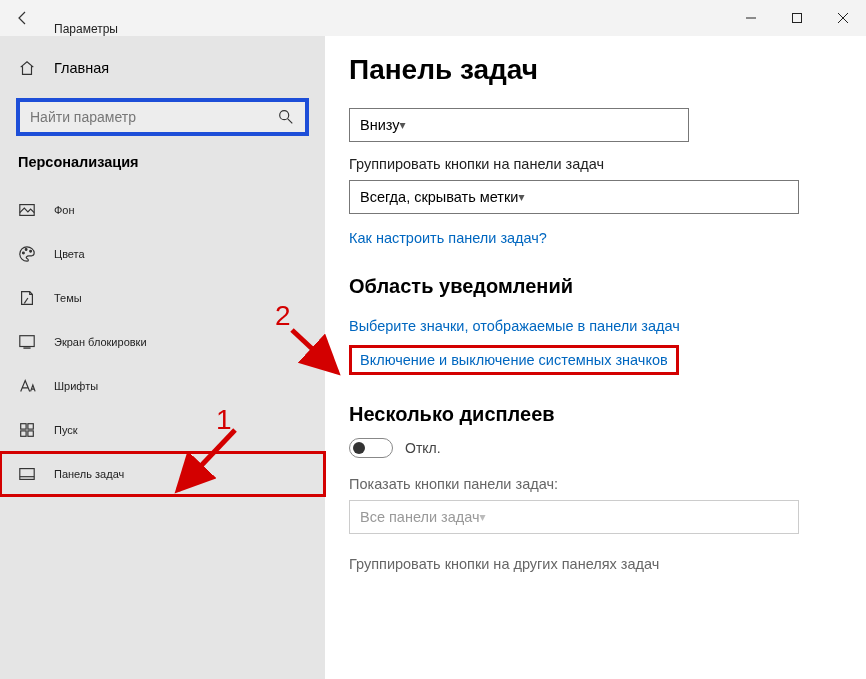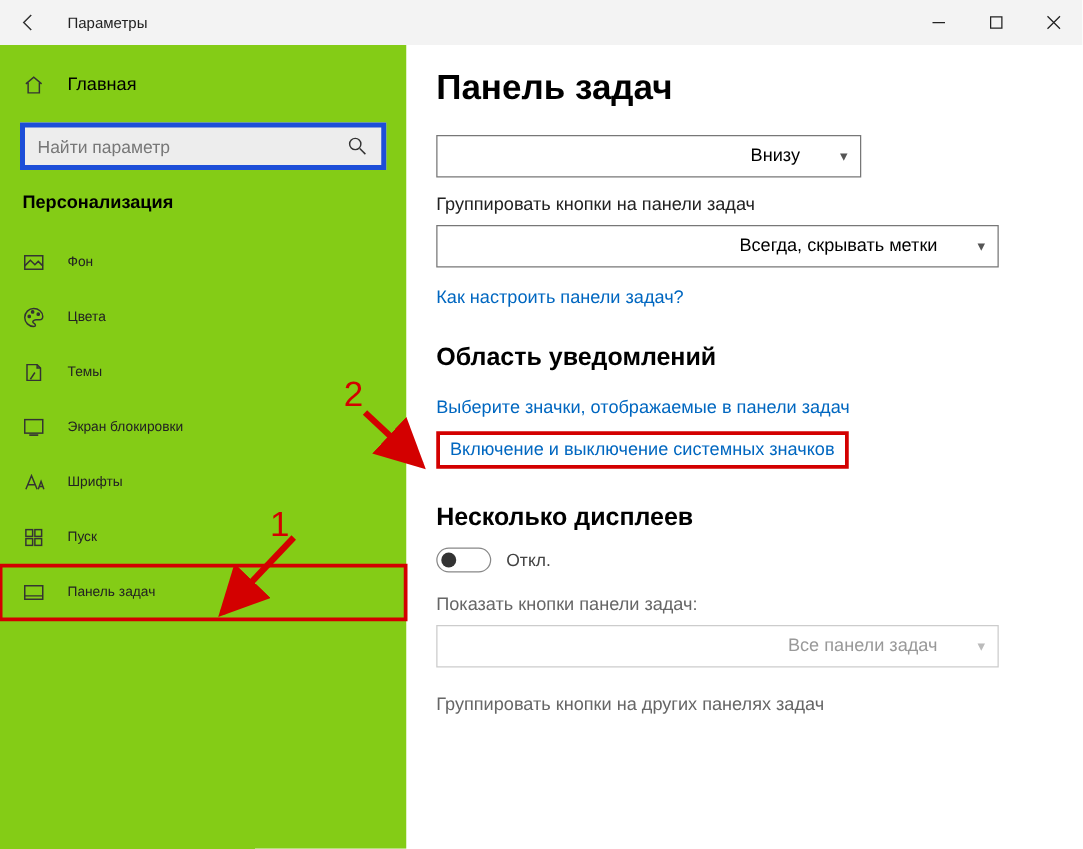--- a/index.html
+++ b/index.html
@@ -1,41 +1,41 @@
 <!DOCTYPE html>
 <html><head>
 <meta charset="utf-8">
 <style>
   * { box-sizing: border-box; margin: 0; padding: 0; font-family: "Segoe UI", Arial, sans-serif; }
   body { width: 866px; height: 679px; background: #fff; overflow: hidden; position: relative; }
 
-  .titlebar { height: 36px; display: flex; align-items: center; background: #f3f3f3; position: relative; }
+  .titlebar { height: 36px; display: flex; align-items: flex-end; background: #f3f3f3; position: relative; }
   .back-btn { width: 46px; height: 36px; display:flex;align-items:center;justify-content:center; }
   .titlebar-title { font-size: 12px; margin-left: 8px; color: #222; }
   .win-controls { position:absolute; right:0; top:0; display:flex; }
   .win-btn { width:46px; height:36px; display:flex; align-items:center; justify-content:center; font-size:12px; font-family: "Segoe UI Symbol", sans-serif; }
 
   .content { display:flex; height: calc(679px - 36px); }
 
-  .sidebar { width: 325px; background:#84cc16; padding: 12px 0 0 0; position:relative; }
+  .sidebar { width: 325px; background:#e5e5e5; padding: 12px 0 0 0; position:relative; }
   .home-row { display:flex; align-items:center; height:40px; padding-left: 18px; gap:18px; font-size:14.5px; }
   .search { margin: 10px 16px 18px 16px; height:34px; border:4px solid #1d4ed8; background:#ededed; display:flex; align-items:center; padding:15px 10px; justify-content:space-between; }
   .search input { border:none; background:transparent; outline:none; font-size:14px; width: 220px; color:#333; }
   .search input::placeholder { color:#777; }
   .section-label { font-size:14.5px; font-weight:600; padding-left:18px; margin-bottom: 18px; }
   .nav-item { display:flex; align-items:center; gap:18px; height:44px; padding-left:18px; font-size:11px; color:#222; }
   .nav-item.selected { outline:3px solid #d30000; outline-offset:-2px; }
   .ico { width:18px; height:18px; display:inline-flex; align-items:center; justify-content:center; color:#333; }
   .ico svg { width:18px; height:18px; stroke:#333; stroke-width:1.3; fill:none; }
 
   .main { flex:1; padding: 18px 28px 0 24px; overflow:hidden; position:relative; }
   .page-title { font-size:28px; font-weight:600; margin-bottom: 22px; }
   .field-label { font-size:14.5px; color:#222; margin: 14px 0 8px 0; }
   .field-label.gray { color:#666; }
-  .dropdown { height:34px; width:340px; border:1px solid #777; display:flex; align-items:center; justify-content:flex-end; padding:0 10px; font-size:14.5px;gap:32px; }
+  .dropdown { height:34px; width:340px; border:1px solid #777; display:flex; align-items:center; justify-content:flex-start; padding:0 10px; font-size:14.5px; }
   .dropdown.wide { width:450px; }
   .dropdown.disabled { color:#999; border-color:#ccc; }
   .chev { font-size:12px; color:#555; }
   .link { color:#0067c0; font-size:14.5px; display:inline-block; margin-top:16px; }
   .link.boxed { border:3px solid #d30000; padding:4px 8px; margin-top:10px; }
   .section-h { font-size:20px; font-weight:600; margin-top:28px; margin-bottom:12px; }
 
   .toggle { display:flex; align-items:center; gap:12px; margin-top:6px; }
   .toggle-pill { width:44px; height:20px; border:1px solid #888; border-radius:10px; position:relative; background:#fff; }
   .toggle-knob { position:absolute; top:3px; left:3px; width:12px; height:12px; border-radius:50%; background:#333; }

